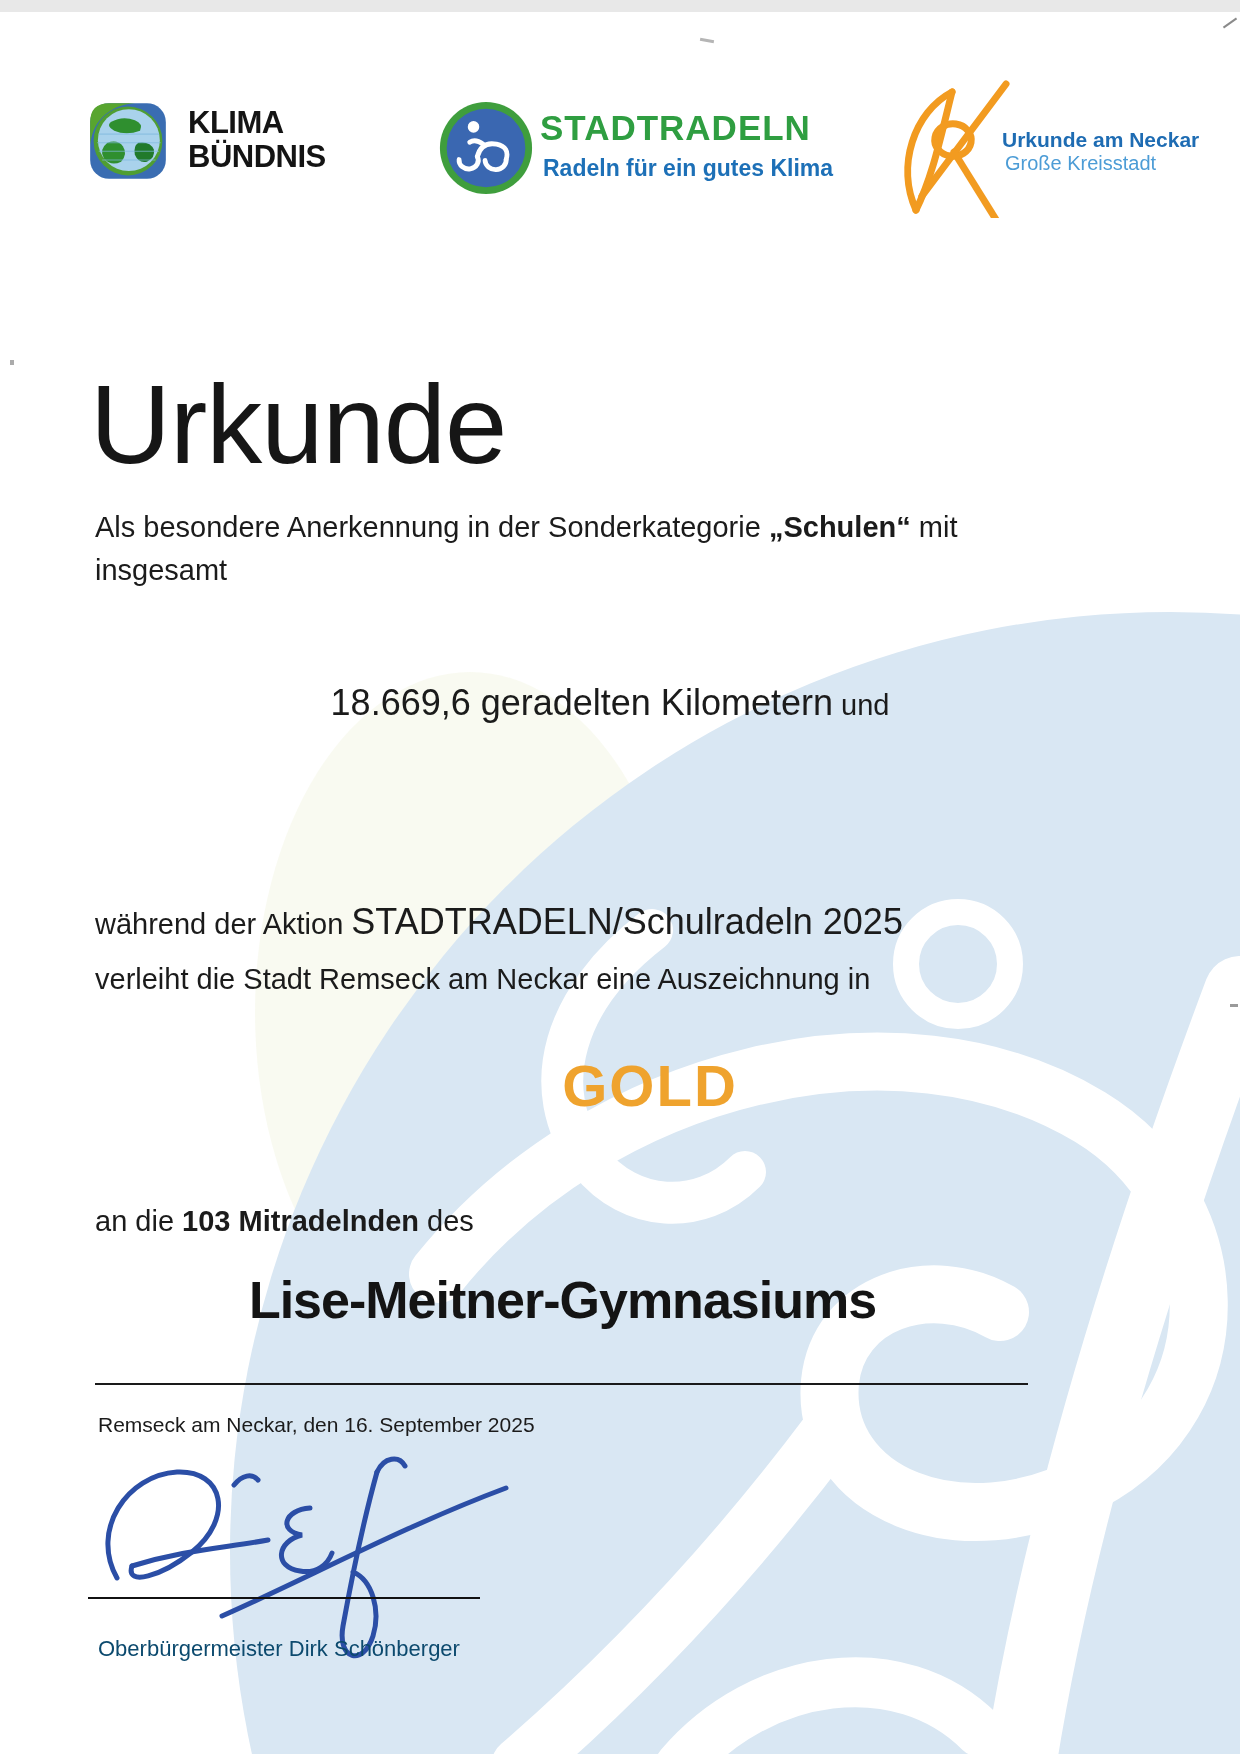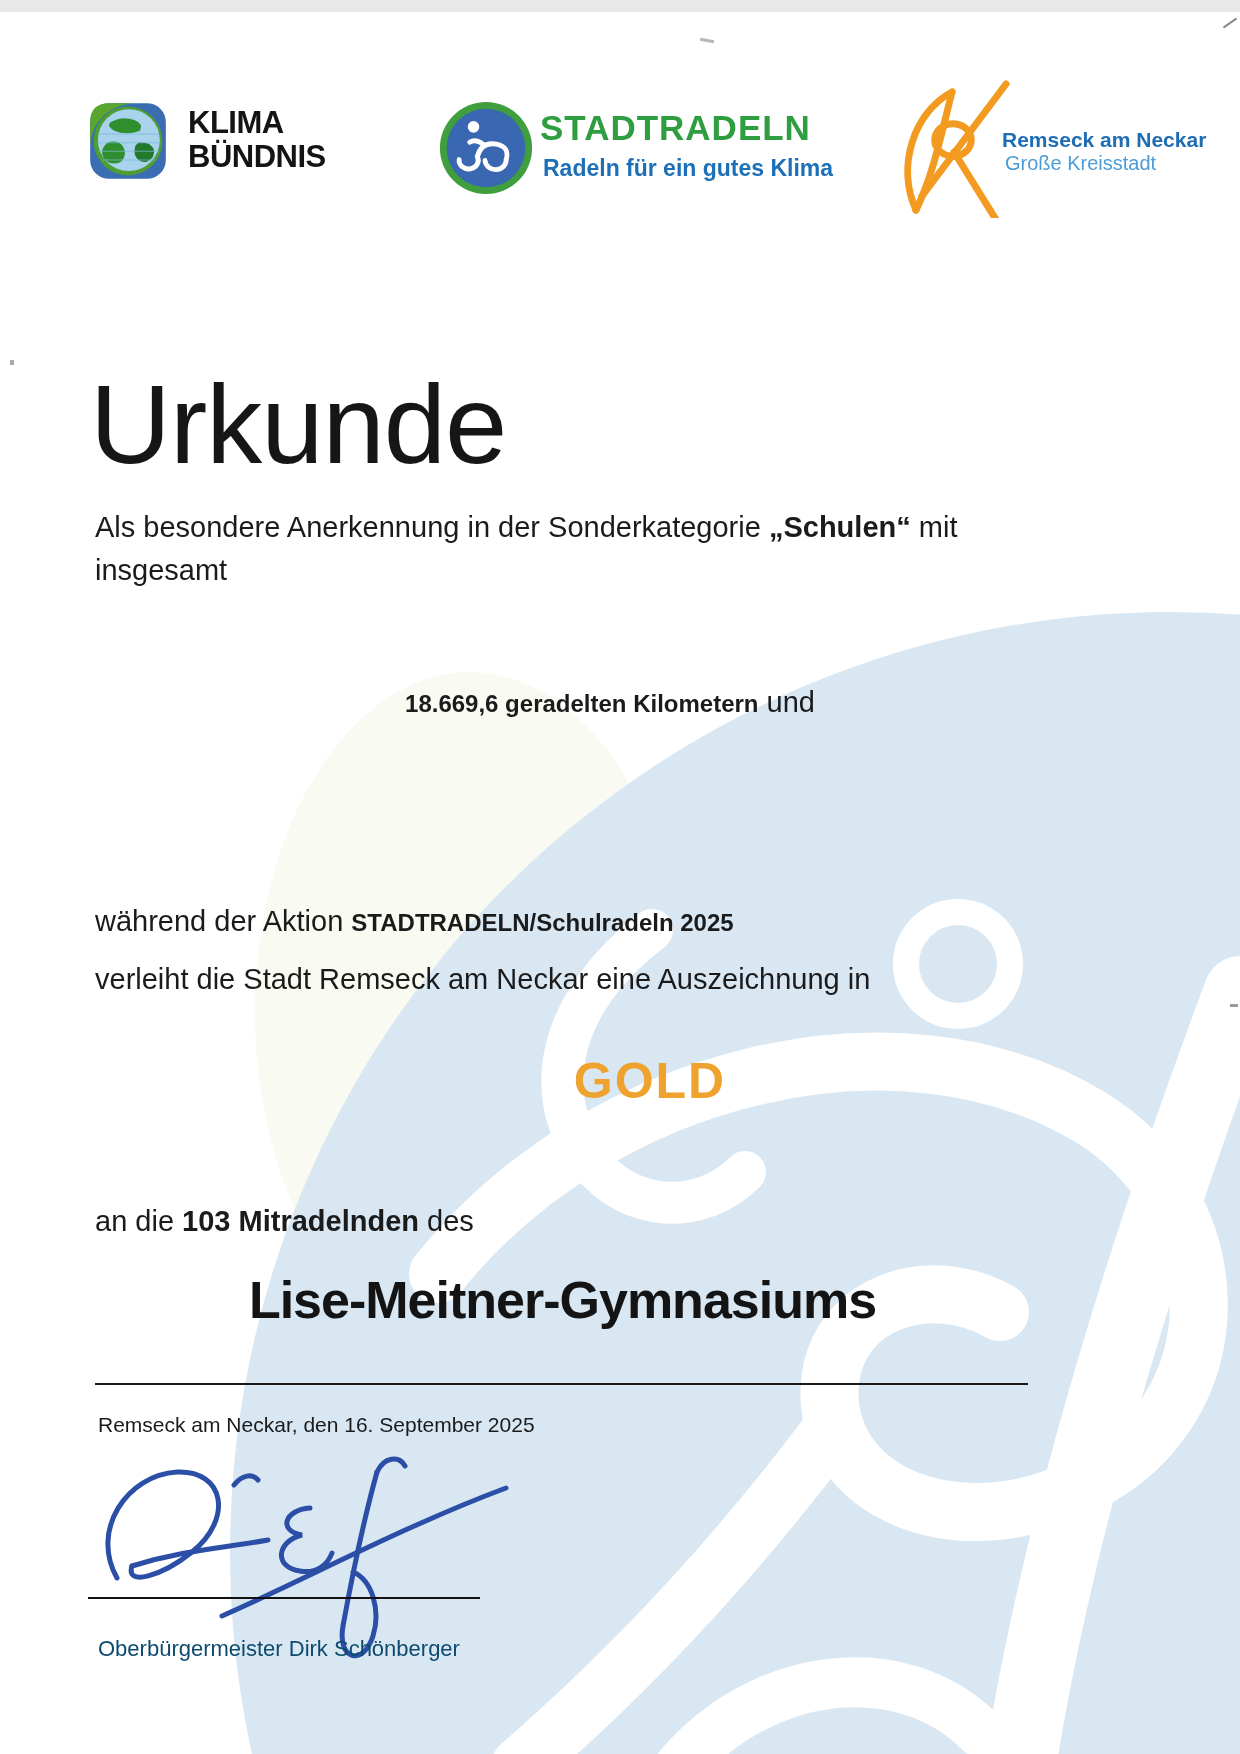--- a/index.html
+++ b/index.html
@@ -19,25 +19,25 @@
     letter-spacing:1px;color:#2f9e41;}
   .sr-tag{position:absolute;left:543px;top:143px;font-weight:700;font-size:23px;color:#1d70b7;}
   .rem-name{position:absolute;left:1002px;top:116px;font-weight:700;font-size:21px;color:#1e6cb3;}
   .rem-sub{position:absolute;left:1005px;top:140px;font-size:20px;color:#4c9cd6;}
   
   .title{position:absolute;left:90px;top:348px;font-size:112px;font-weight:300;
     letter-spacing:-1px;color:#161616;}
   .line{font-size:29px;line-height:43px;color:#1b1b1b;}
   .intro{position:absolute;left:95px;top:494px;width:960px;}
   .stats{position:absolute;left:20px;top:665px;width:1180px;text-align:center;line-height:51px;}
-  .big{font-size:24px;font-weight:700;}
+  .big{font-size:36px;font-weight:400;}
   .aktion{position:absolute;left:95px;top:888px;}
   .grant{position:absolute;left:95px;top:946px;}
   .award{position:absolute;left:60px;top:1040px;width:1180px;text-align:center;
-    font-size:50px;font-weight:700;letter-spacing:2px;color:#efa32e;}
+    font-size:58px;font-weight:700;letter-spacing:2px;color:#efa32e;}
   .recipients{position:absolute;left:95px;top:1188px;}
   .school{position:absolute;left:95px;top:1258px;width:935px;text-align:center;
     font-size:52px;font-weight:700;letter-spacing:-1px;color:#141414;}
   .rule{position:absolute;left:95px;top:1371px;width:933px;height:2px;background:#1a1a1a;}
   .date-line{position:absolute;left:98px;top:1401px;font-size:21px;color:#1b1b1b;}
   .sig-rule{position:absolute;left:88px;top:1585px;width:392px;height:2px;background:#111;}
   .signer{position:absolute;left:98px;top:1624px;font-size:22px;color:#0c4a6e;}
   .sig-svg{position:absolute;left:72px;top:1418px;width:480px;height:260px;}
   
   .art{position:absolute;background:#b5b5b5;}
@@ -99,21 +99,21 @@
 
     <svg class="abs" style="left:888px;top:66px;" width="132" height="140" viewBox="0 0 132 140">
       <g fill="none" stroke="#f29b20" stroke-width="7" stroke-linecap="round">
         <path d="M64 14 C 26 34, 8 88, 28 132"></path>
         <path d="M64 14 C 52 62, 44 100, 28 132"></path>
         <path d="M68 46 a18 16 0 1 0 -6 32 a18 16 0 0 0 6 -32"></path>
         <path d="M118 6 L 34 118"></path>
         <path d="M66 74 L 112 148"></path>
       </g>
     </svg>
-    <div class="rem-name">Remseck am Neckar</div>
+    <div class="rem-name">Urkunde am Neckar</div>
     <div class="rem-sub">Große Kreisstadt</div>
   </div>
 
   <div class="title">Urkunde</div>
 
   <div class="intro line">
     <span>Als besondere Anerkennung in der Sonderkategorie </span><b>„Schulen“</b><span> mit</span><br>
     <span>insgesamt</span>
   </div>
 

